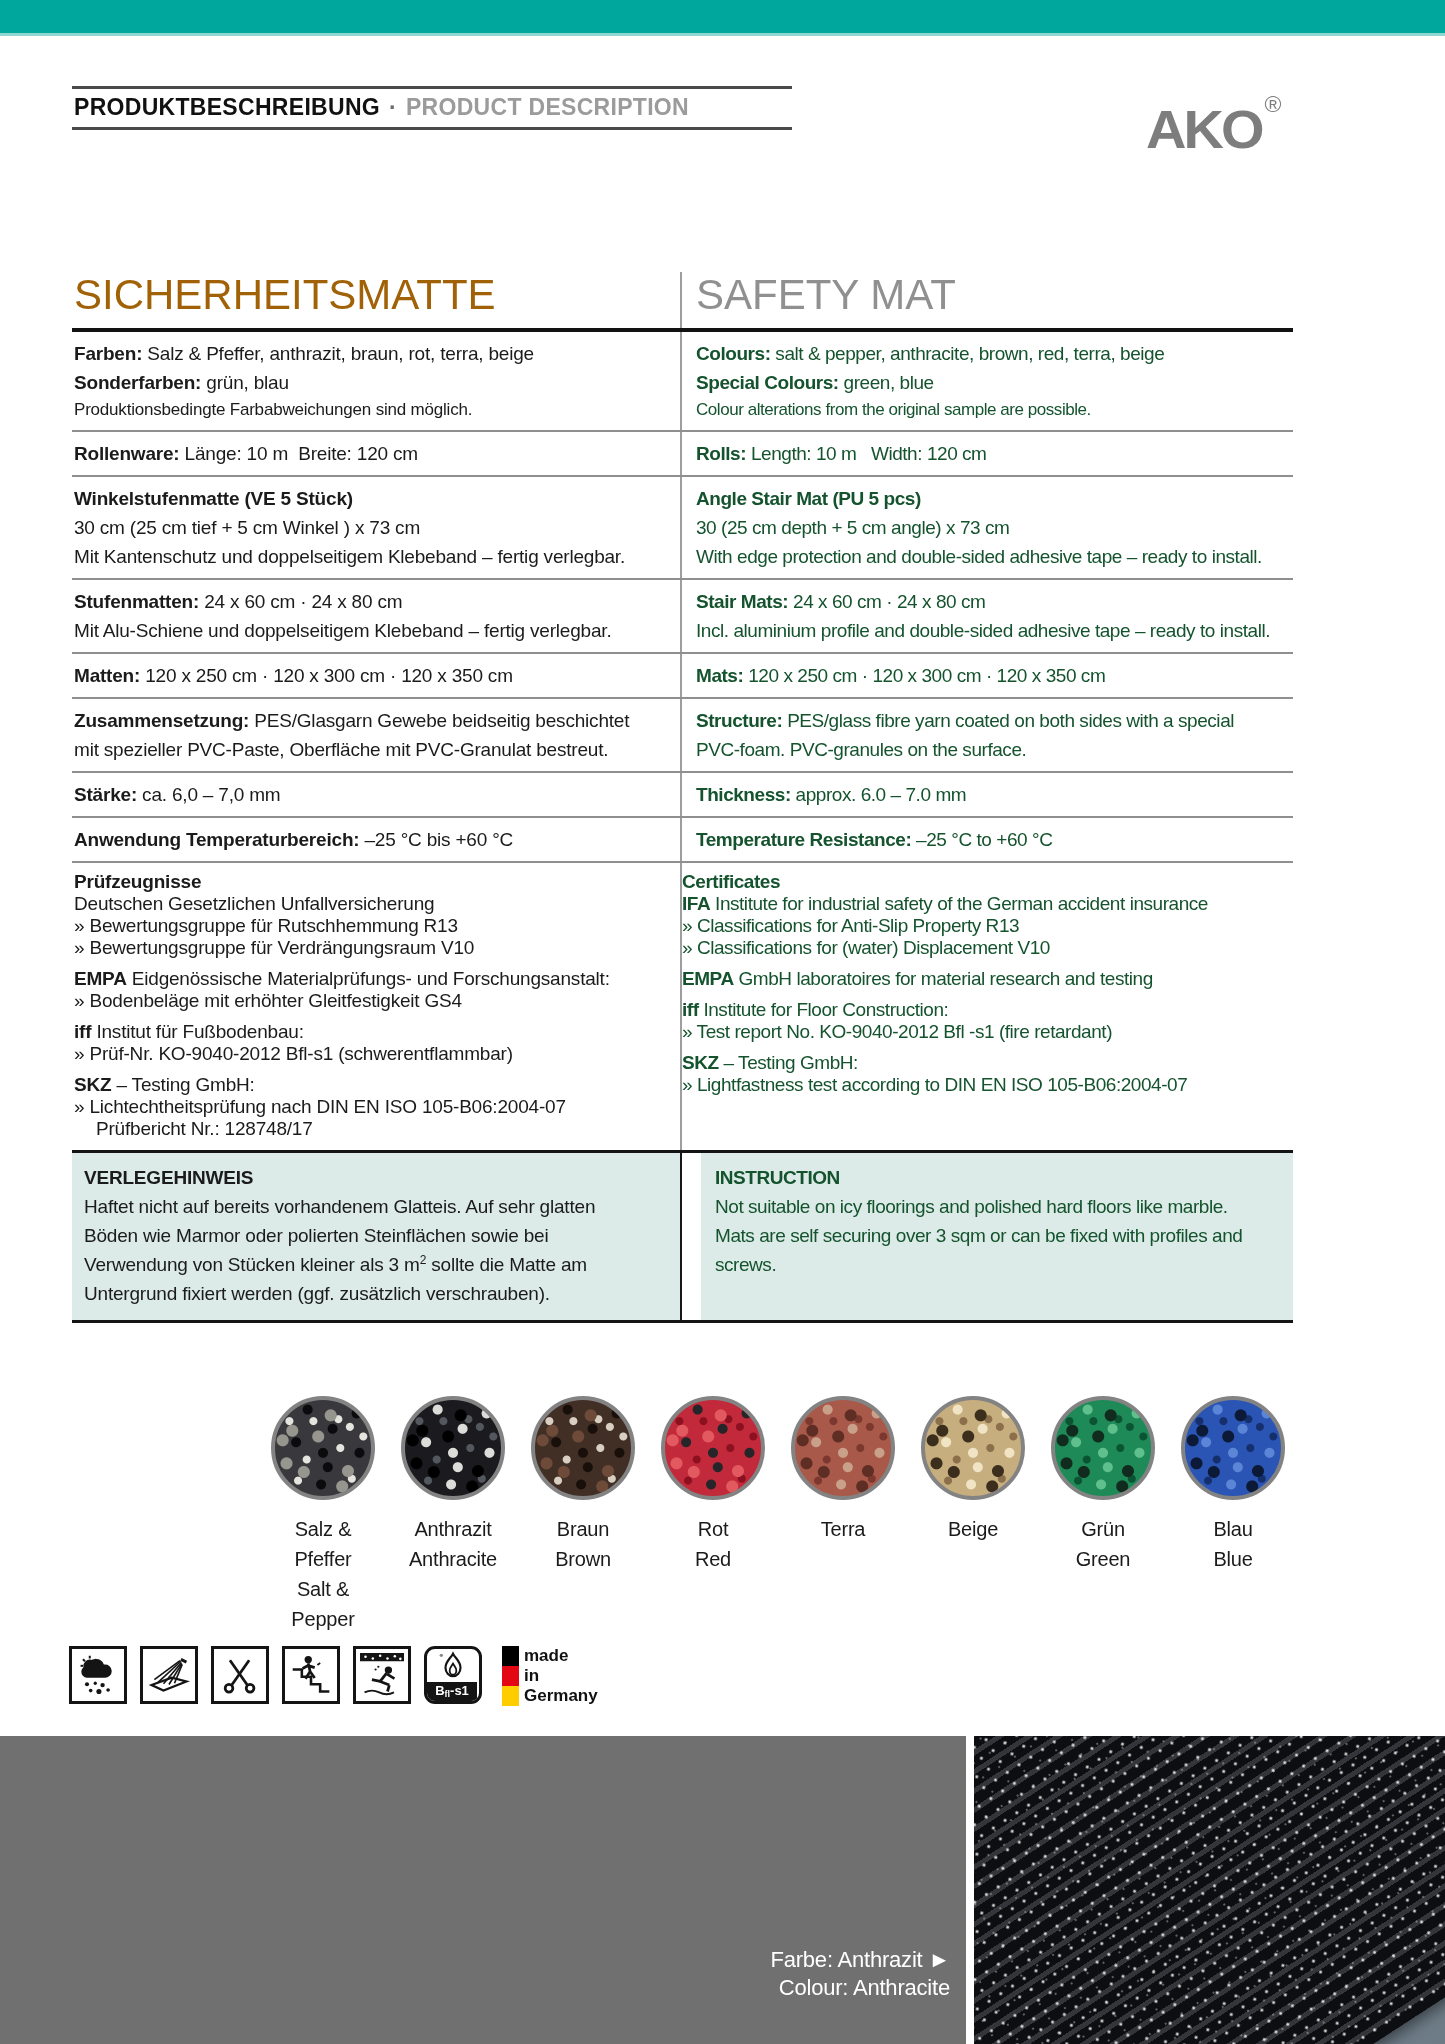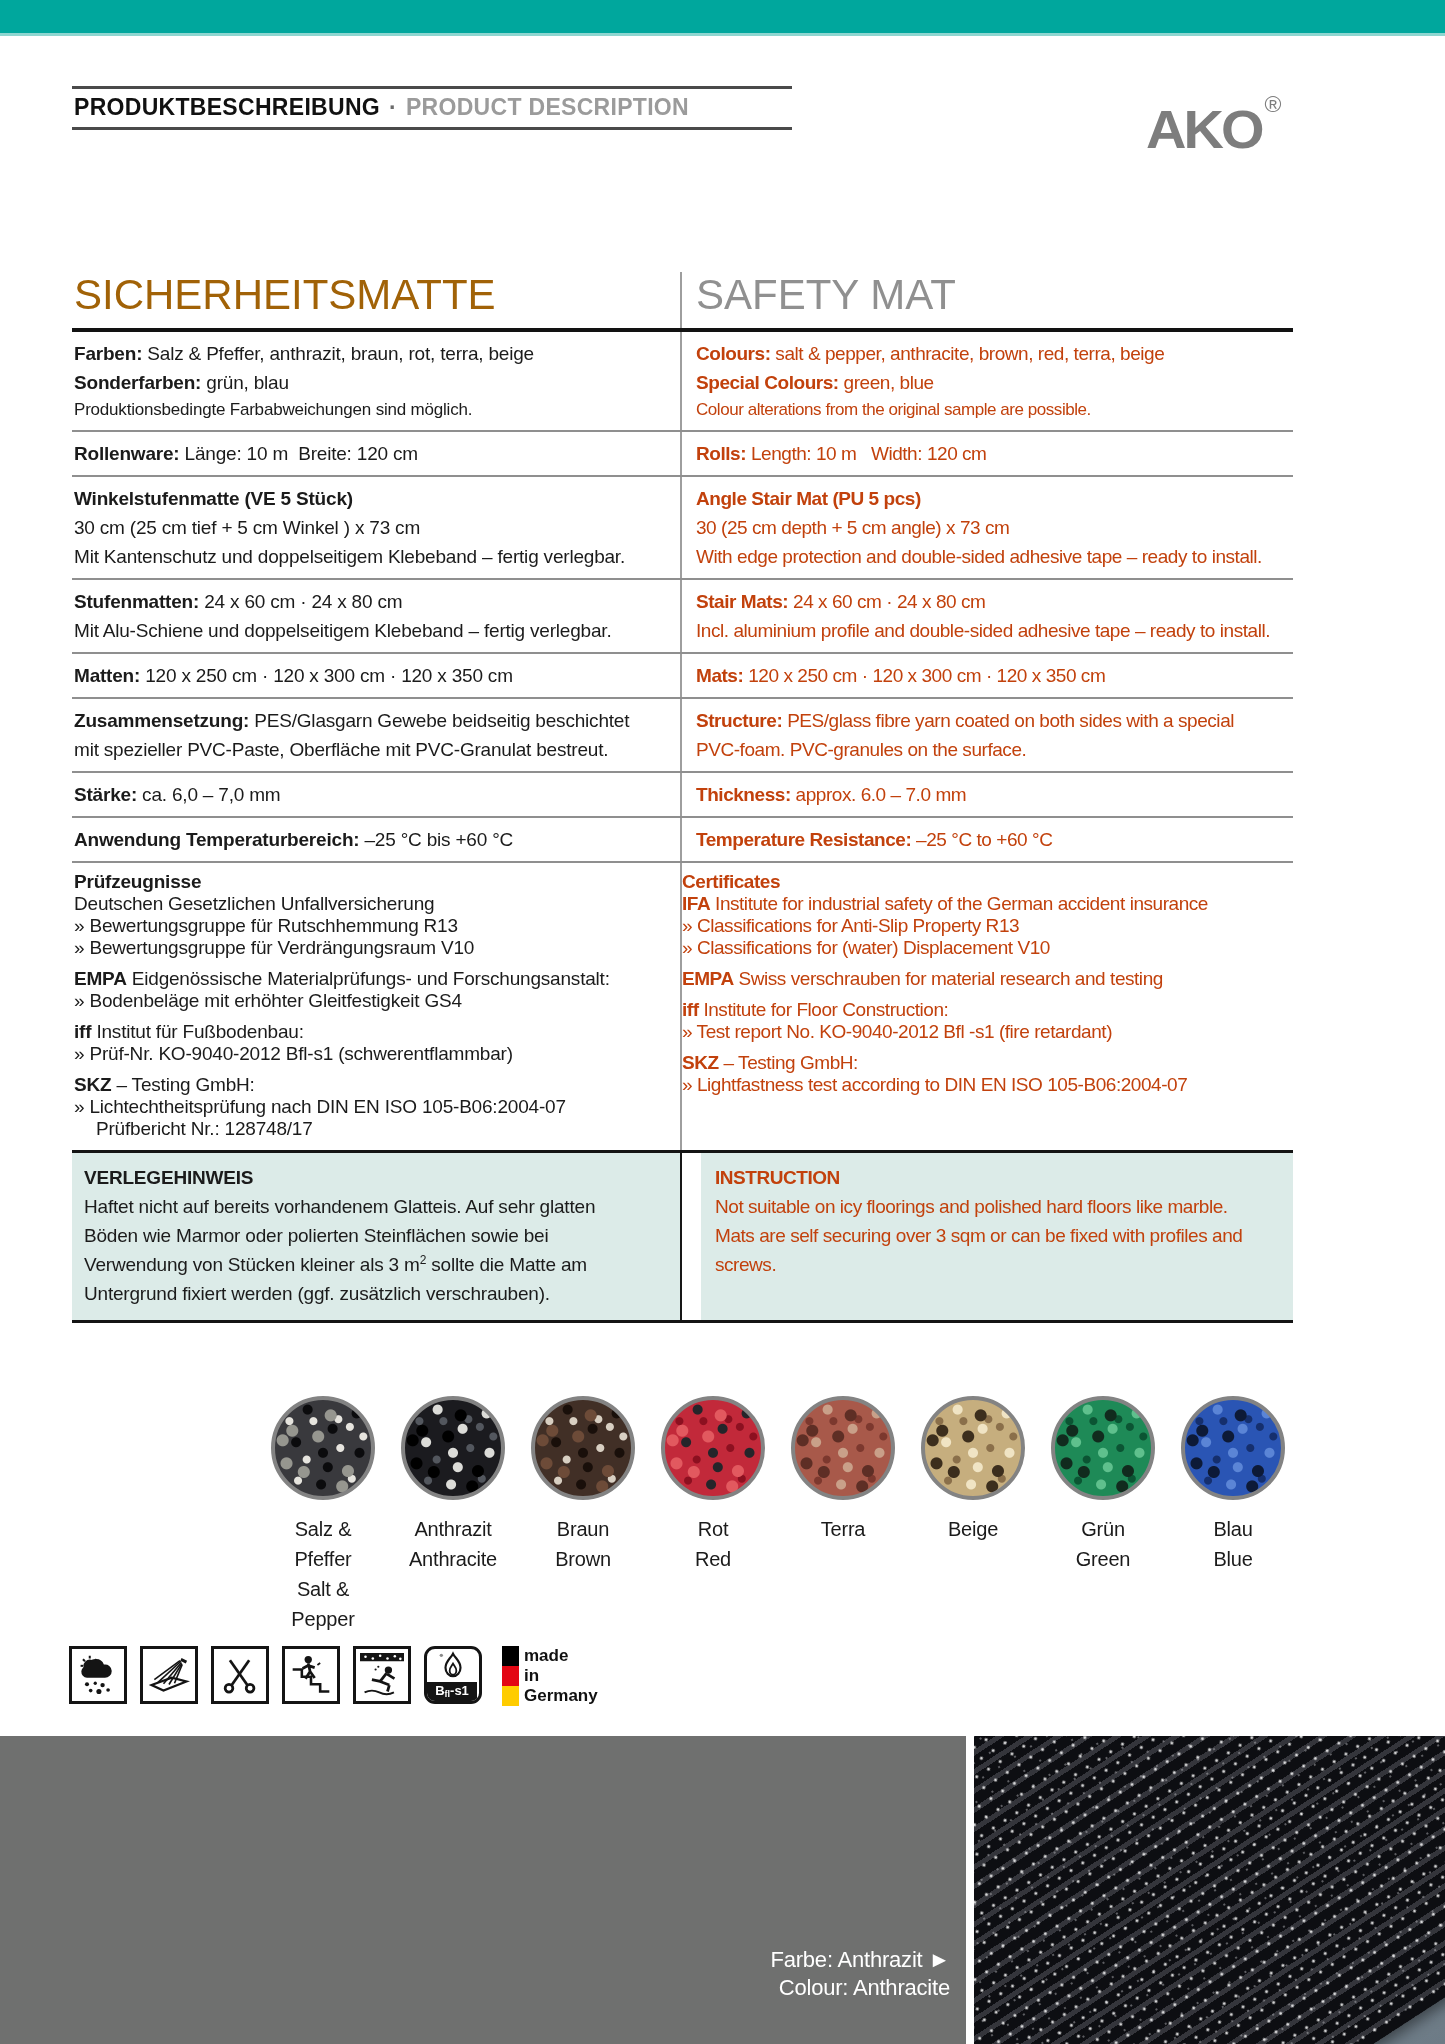--- a/index.html
+++ b/index.html
@@ -24,21 +24,21 @@
   
   .spec-table{position:absolute;top:272px;left:72px;width:1221px;}
   .t-head{display:grid;grid-template-columns:610px 1fr;border-bottom:4px solid #121212;}
   .t-head .hcell{font-size:42px;line-height:46px;padding:0 0 10px 2px;letter-spacing:0;}
   .t-head .hde{color:#a16207;border-right:2px solid #9e9e9e;}
   .t-head .hen{color:#909090;padding-left:14px;}
 
   .t-row{display:grid;grid-template-columns:610px 1fr;border-bottom:2px solid #8f8f8f;}
   .cell{padding:7px 0;}
   .cell.de{border-right:2px solid #9e9e9e;padding-right:12px;padding-left:2px;color:#1b1b1b;}
-  .cell.en{padding-left:14px;color:#c2410c;}
+  .cell.en{padding-left:14px;color:#14532d;}
   .line{font-size:19px;line-height:29px;white-space:pre-wrap;}
   .cell.de .line{letter-spacing:-.2px;}
   .cell.en .line{letter-spacing:-.45px;}
   .line .b{font-weight:bold;}
   .line.small{font-size:17px;line-height:26px;}
   .line.indent{padding-left:22px;}
   .sup{font-size:12px;vertical-align:super;line-height:0;}
   .gapline{height:9px;}
 
   .t-row.cert{border-bottom:none;}
@@ -198,21 +198,21 @@
           <div class="line"><span class="b">SKZ</span><span> – Testing GmbH:</span></div>
           <div class="line"><span>» Lichtechtheitsprüfung nach DIN EN ISO 105-B06:2004-07</span></div>
           <div class="line indent"><span>Prüfbericht Nr.: 128748/17</span></div>
         </div>
         <div class="cell en">
           <div class="line"><span class="b">Certificates</span></div>
           <div class="line"><span class="b">IFA</span><span> Institute for industrial safety of the German accident insurance</span></div>
           <div class="line"><span>» Classifications for Anti-Slip Property R13</span></div>
           <div class="line"><span>» Classifications for (water) Displacement V10</span></div>
           <div class="gapline"></div>
-          <div class="line"><span class="b">EMPA</span><span> Swiss verschrauben for material research and testing</span></div>
+          <div class="line"><span class="b">EMPA</span><span> GmbH laboratoires for material research and testing</span></div>
           <div class="gapline"></div>
           <div class="line"><span class="b">iff</span><span> Institute for Floor Construction:</span></div>
           <div class="line"><span>» Test report No. KO-9040-2012 Bfl -s1 (fire retardant)</span></div>
           <div class="gapline"></div>
           <div class="line"><span class="b">SKZ</span><span> – Testing GmbH:</span></div>
           <div class="line"><span>» Lightfastness test according to DIN EN ISO 105-B06:2004-07</span></div>
         </div>
       </div>
       <div class="t-row note">
         <div class="cell de">

